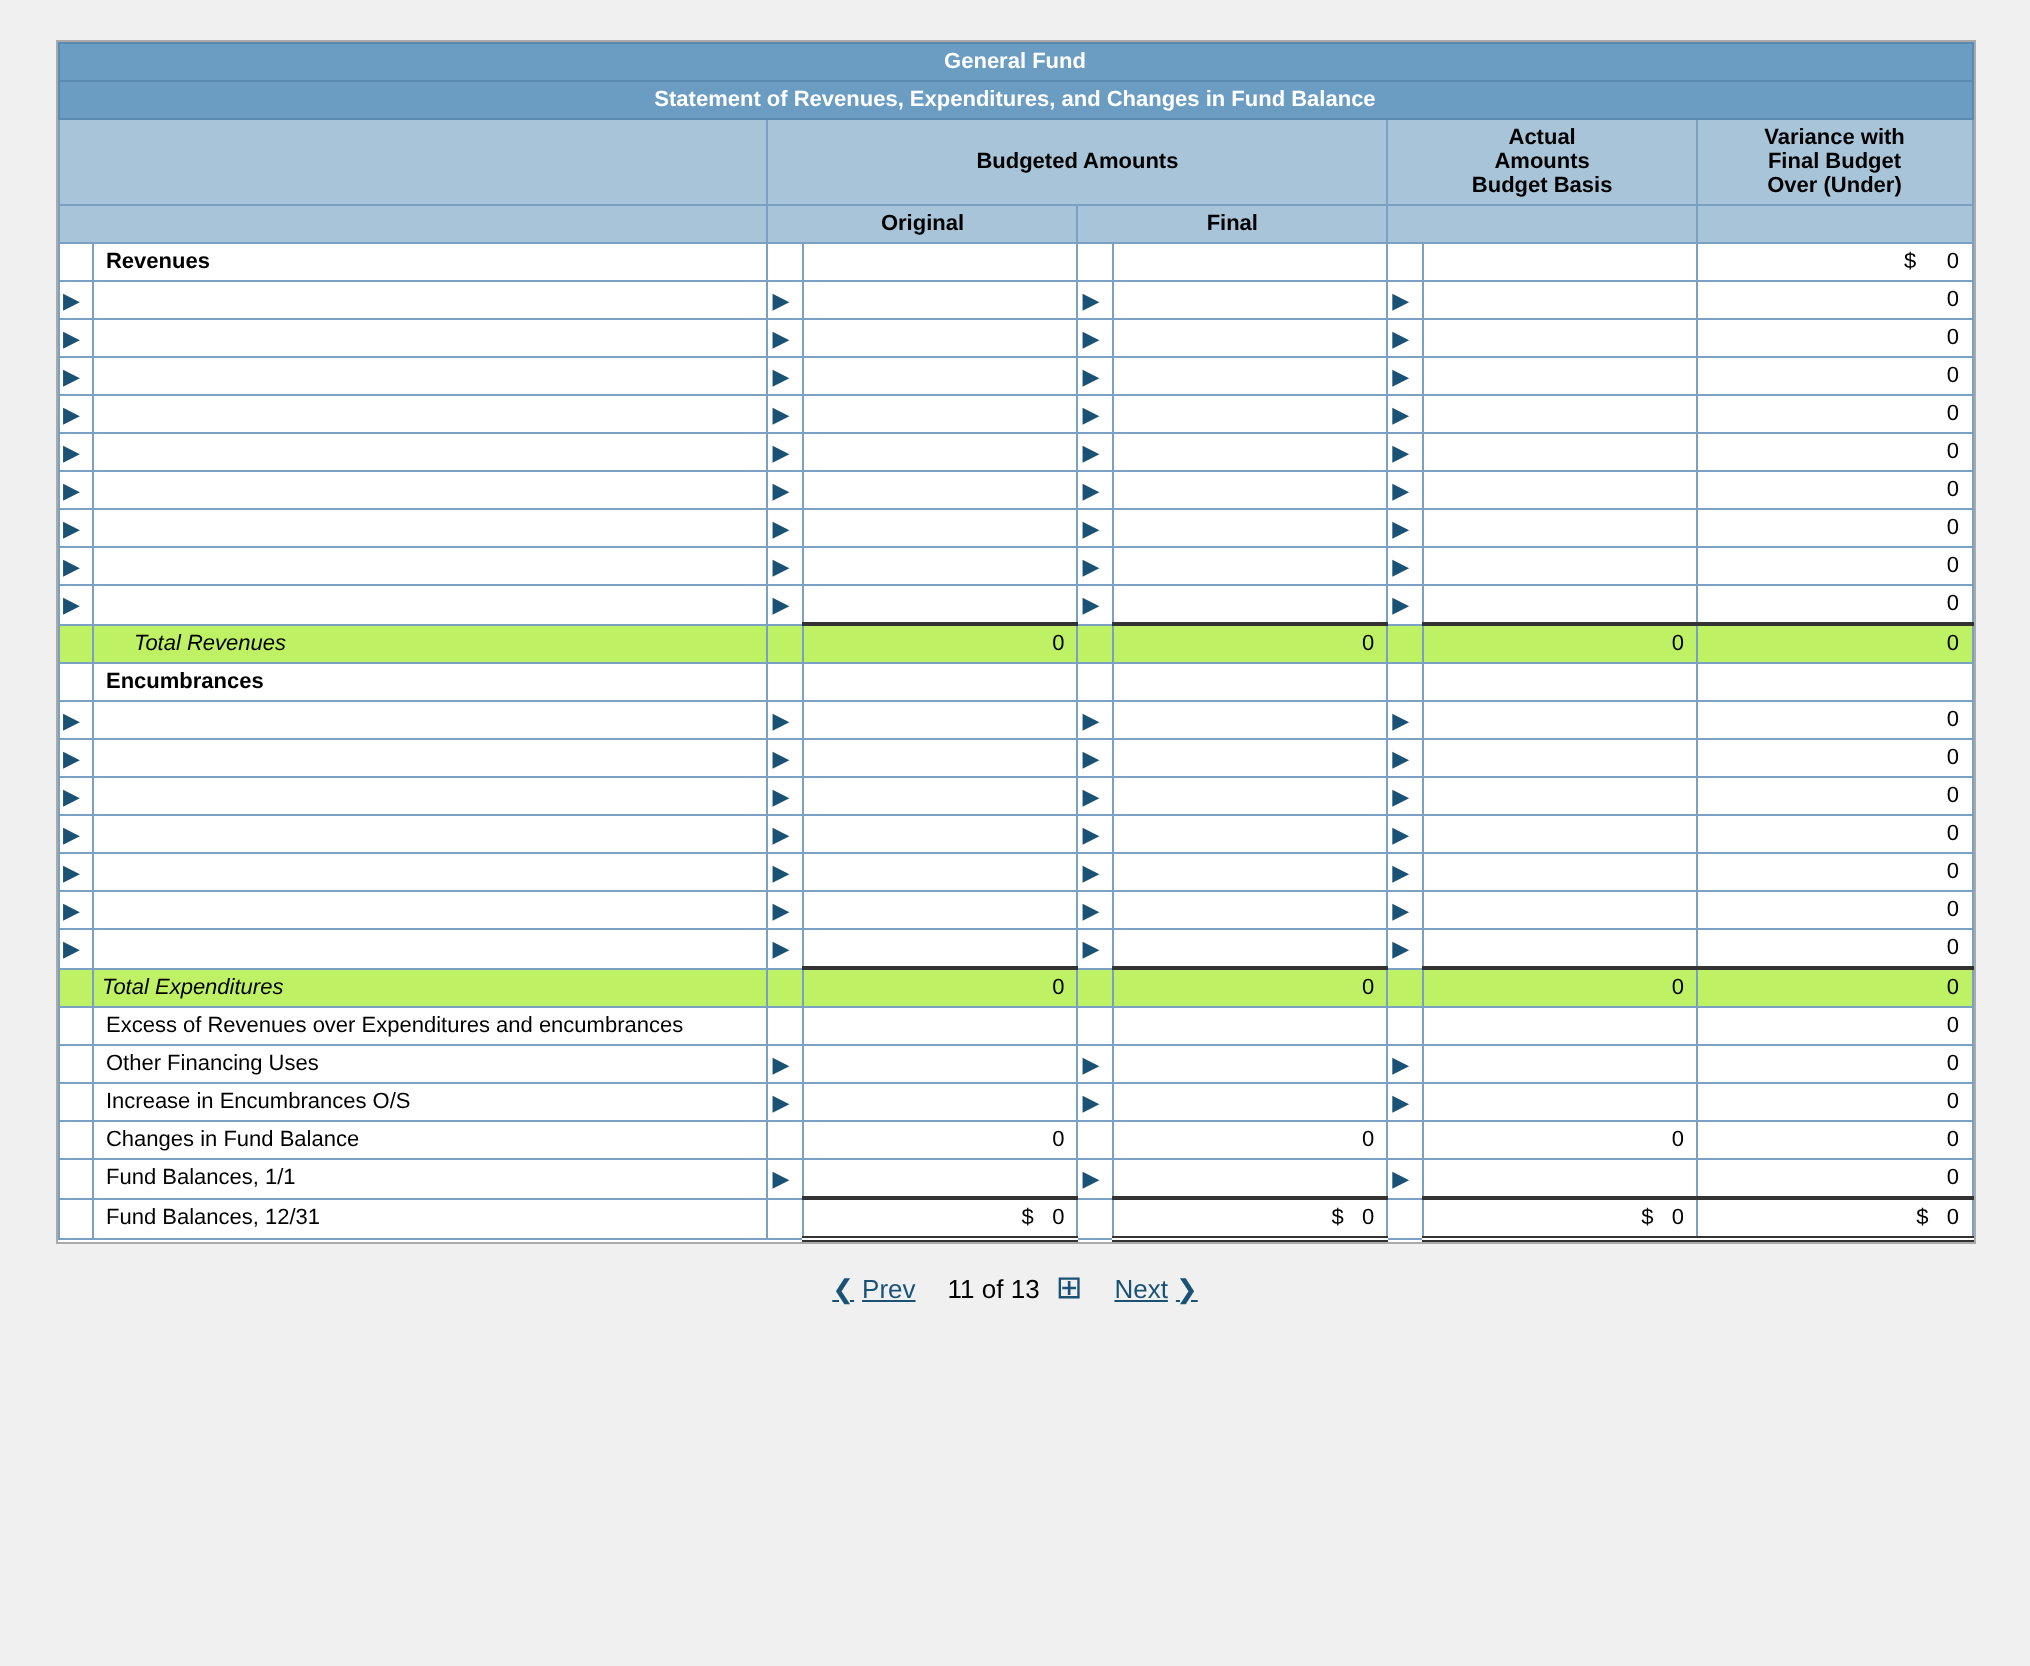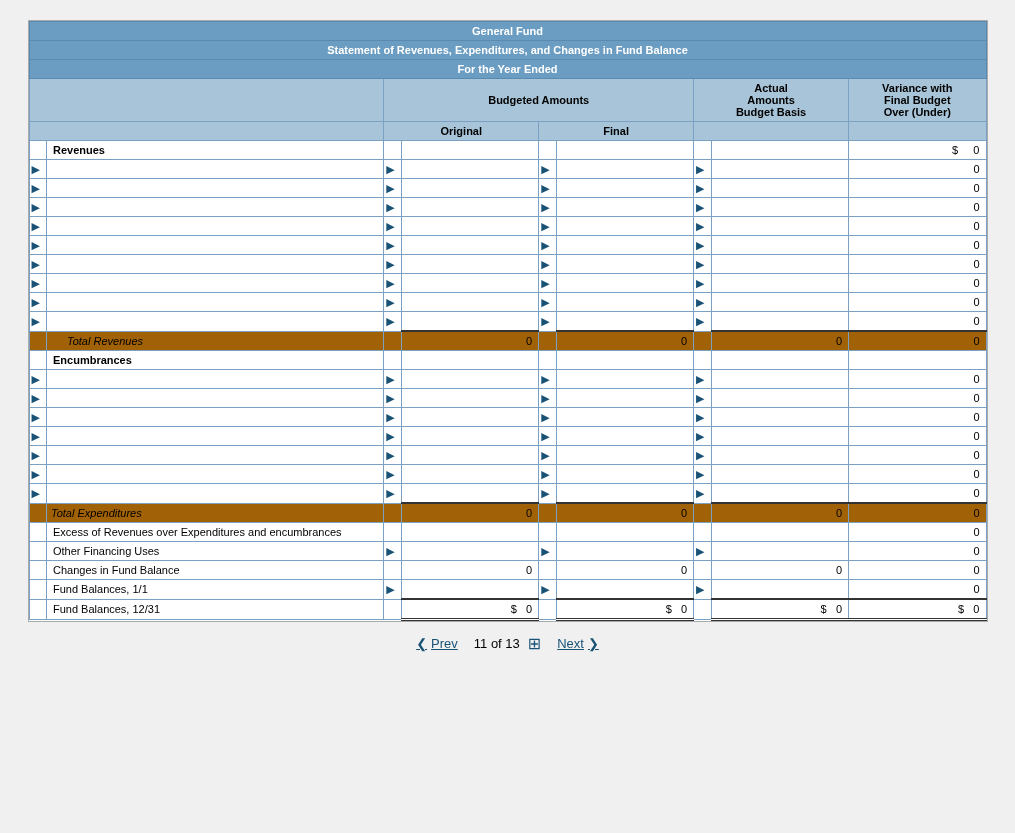--- a/index.html
+++ b/index.html
@@ -53,21 +53,21 @@
       font-weight: bold;
       background: white;
     }
     .data-row td {
       background: white;
     }
     .data-row td.number {
       text-align: right;
     }
     .total-row td {
-      background: #a16207;
+      background: #bef264;
     }
     .total-row td.number {
       text-align: right;
     }
     .input-field {
       width: 100%;
       border: none;
       outline: none;
       background: transparent;
       font-size: 11px;
@@ -121,23 +121,20 @@
       <col style="width:110px">
       <col style="width:110px">
     </colgroup>
     <tbody>
       <tr class="header-row">
         <td colspan="9">General Fund</td>
       </tr>
       <tr class="header-row">
         <td colspan="9">Statement of Revenues, Expenditures, and Changes in Fund Balance</td>
       </tr>
-      <tr class="header-row">
-        <td colspan="9">For the Year Ended</td>
-      </tr>
 
       <tr>
         <td colspan="2" class="sub-header" style="border-right:none;"></td>
         <td colspan="4" class="sub-header">Budgeted Amounts</td>
         <td colspan="2" class="sub-header" style="text-align:center; vertical-align:bottom;">
           Actual<br>Amounts<br><span style="white-space:nowrap">Budget Basis</span>
         </td>
         <td class="sub-header" style="text-align:center; vertical-align:bottom;">
           Variance with<br>Final Budget<br>Over (Under)
         </td>
@@ -393,20 +390,31 @@
         <td>Other Financing Uses</td>
         <td class="arrow-col" style="color:#1a5276">▶</td>
         <td class="number"><input class="input-field" style="text-align: right;" type="text"></td>
         <td class="arrow-col" style="color:#1a5276">▶</td>
         <td class="number"><input class="input-field" style="text-align: right;" type="text"></td>
         <td class="arrow-col" style="color:#1a5276">▶</td>
         <td class="number"><input class="input-field" style="text-align: right;" type="text"></td>
         <td class="number">0</td>
       </tr>
 
+      <tr class="data-row">
+        <td class="arrow-col"></td>
+        <td>Increase in Encumbrances O/S</td>
+        <td class="arrow-col" style="color:#1a5276">▶</td>
+        <td class="number"><input class="input-field" style="text-align: right;" type="text"></td>
+        <td class="arrow-col" style="color:#1a5276">▶</td>
+        <td class="number"><input class="input-field" style="text-align: right;" type="text"></td>
+        <td class="arrow-col" style="color:#1a5276">▶</td>
+        <td class="number"><input class="input-field" style="text-align: right;" type="text"></td>
+        <td class="number">0</td>
+      </tr>
 
       <tr class="data-row">
         <td class="arrow-col"></td>
         <td>Changes in Fund Balance</td>
         <td class="arrow-col"></td>
         <td class="number" style="text-align:right;">0</td>
         <td class="arrow-col"></td>
         <td class="number" style="text-align:right;">0</td>
         <td class="arrow-col"></td>
         <td class="number" style="text-align:right;">0</td>

